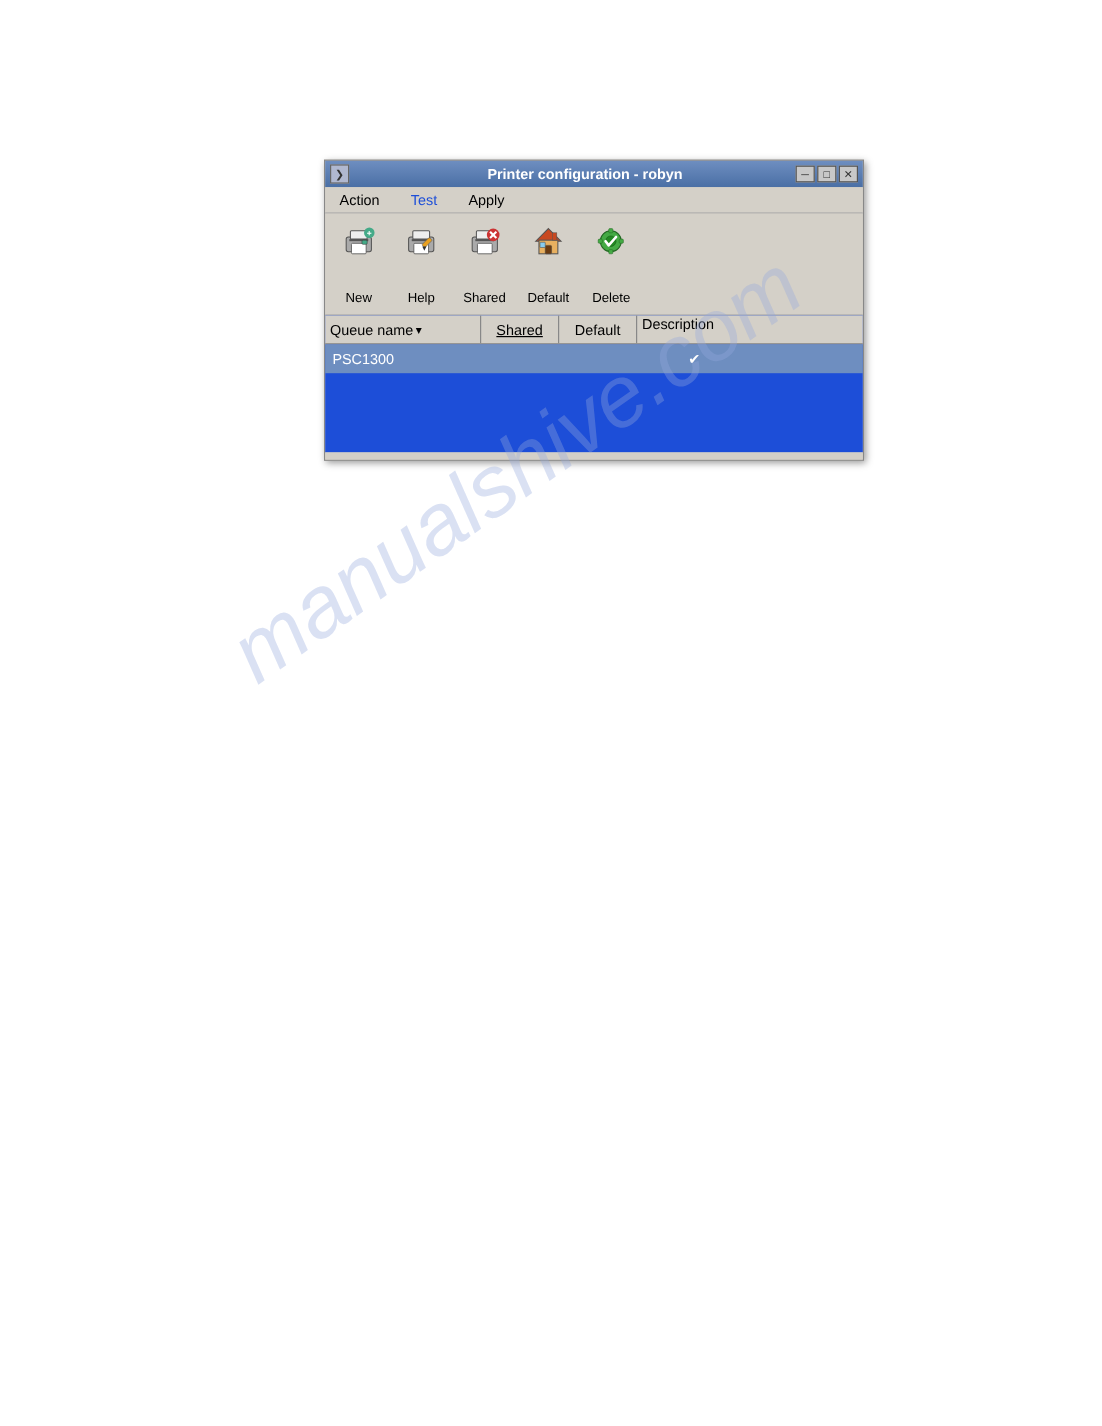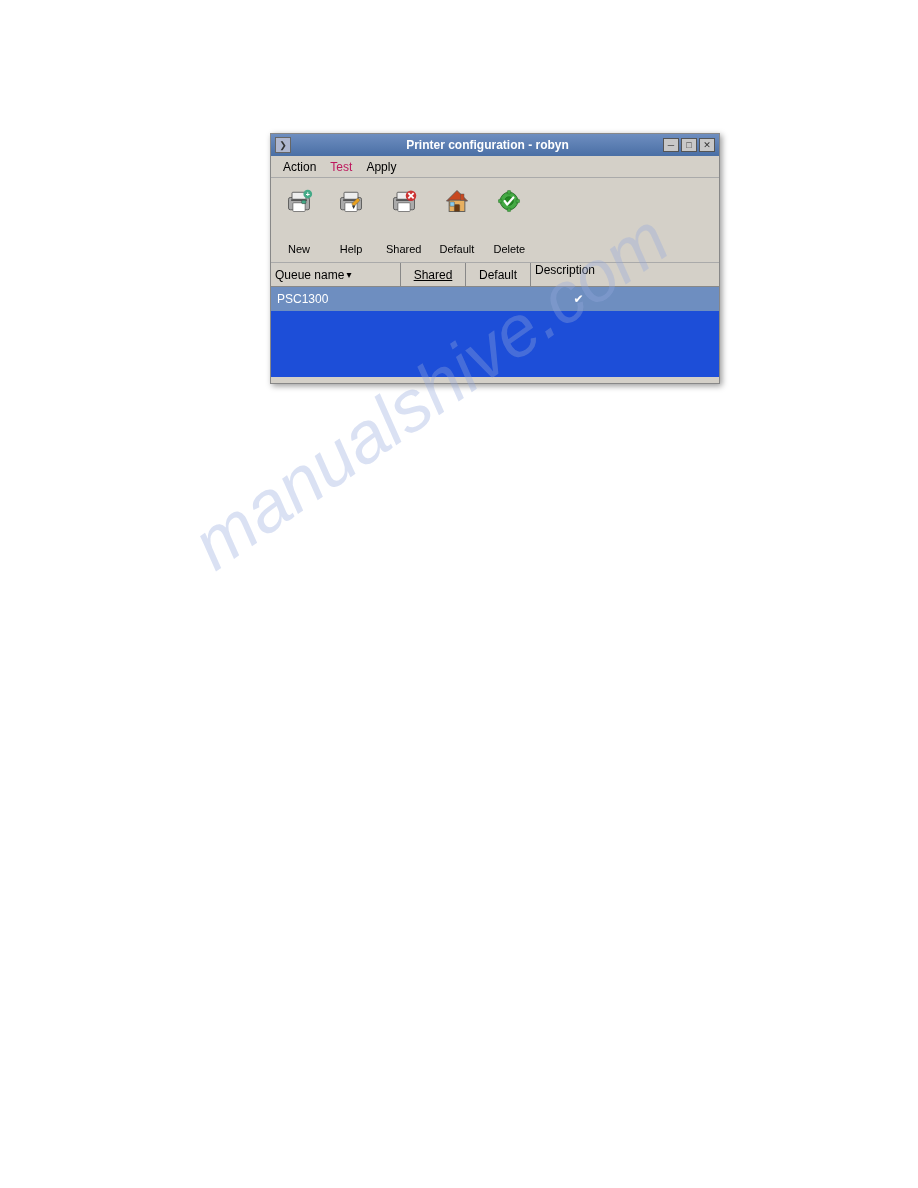--- a/index.html
+++ b/index.html
@@ -94,36 +94,36 @@
       cursor: pointer;
       background: #c8c8c8;
       color: #333;
     }
 
     
     .menubar {
       background: #d4d0c8;
       padding: 2px 6px;
       display: flex;
-      gap: 2px;
+      gap: 14px;
       border-bottom: 1px solid #aaa;
       height: 22px;
       align-items: center;
     }
 
     .menu-item {
       font-size: 12px;
       padding: 1px 6px;
       cursor: pointer;
       color: #000;
       text-decoration: none;
     }
 
     .menu-item.disabled {
-      color: #be185d;
+      color: #1d4ed8;
     }
 
     
     .toolbar {
       background: #d4d0c8;
       padding: 4px 6px;
       display: flex;
       gap: 8px;
       border-bottom: 1px solid #aaa;
       align-items: center;

